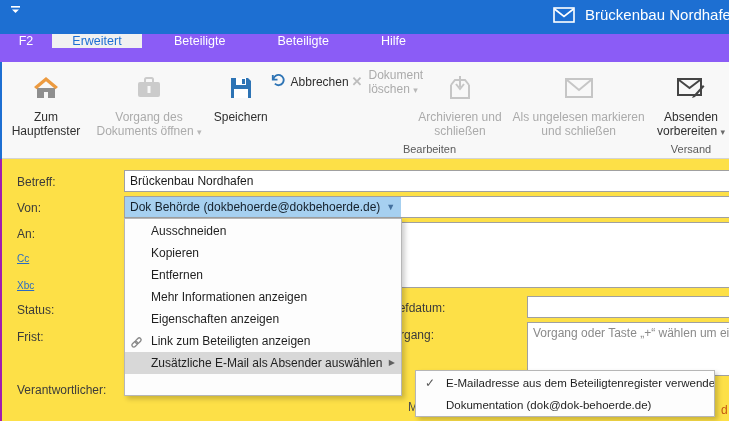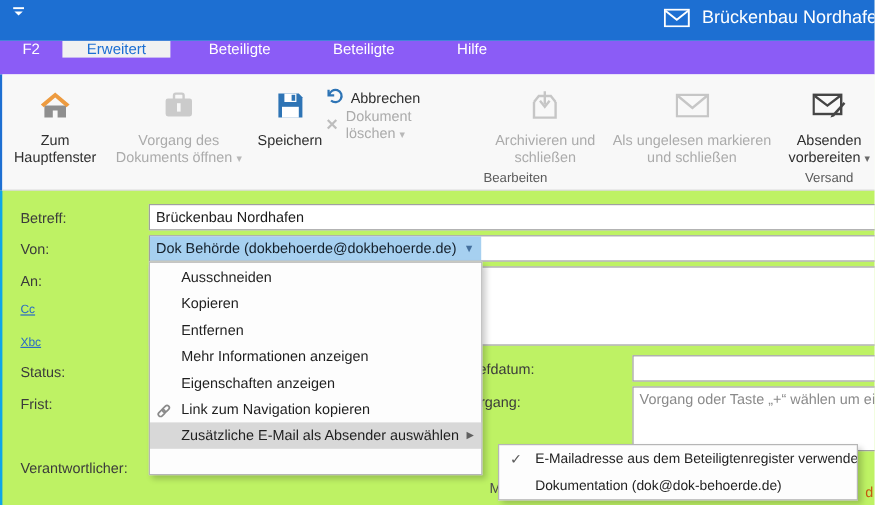--- a/index.html
+++ b/index.html
@@ -24,29 +24,29 @@
   .ribbonwrap { border-left:2px solid #1d6fd2; }
   .ribbon { display:flex; height:97px; background:#f8f8f8; border-bottom:1px solid #d4d4d4; padding-top:4px; }
   .rgroup { display:flex; flex-direction:column; height:100%; }
   .rbuttons { flex:1; display:flex; align-items:flex-start; }
   .rglabel { text-align:center; font-size:11px; color:#5a5a5a; padding:2px 0 3px; }
   .rdivider { width:1px; background:#dcdcdc; margin:2px 2px 4px; }
   .rbtn { display:flex; flex-direction:column; align-items:center; text-align:center;
           font-size:12px; color:#2f2f2f; cursor:pointer; padding-top:4px; line-height:14px; }
   .rbtn .ricon { height:36px; display:flex; align-items:center; justify-content:center; margin-bottom:4px; }
   .rbtn.disabled { color:#ababab; cursor:default; }
-  .rsmallcol { display:flex; flex-direction:column; gap:3px; padding-top:6px; width:118px; }
+  .rsmallcol { display:flex; gap:3px; padding-top:6px; width:118px; }
   .rsmall { display:flex; align-items:center; gap:6px; font-size:12px; color:#2f2f2f; cursor:pointer; height:19px; }
   .rsmall.disabled { color:#ababab; cursor:default; }
   .caret { font-size:9px; color:#6a6a6a; }
   .disabled .caret { color:#b8b8b8; }
   .xglyph { color:#bdbdbd; font-size:13px; font-weight:bold; }
 
   
-  .content { position:relative; height:262px; background:#bef264; border-left:2px solid #0ea5e9; }
+  .content { position:relative; height:262px; background:#fde047; border-left:2px solid #a21caf; }
   .flabel { position:absolute; left:15px; font-size:12px; color:#3b3b3b; white-space:nowrap; }
   .flink { position:absolute; left:15px; font-size:10px; color:#2a6bc4; text-decoration:underline; cursor:pointer; }
   .finput { position:absolute; background:#fff; border:1px solid #a0a0a0; font-size:12px; color:#1a1a1a;
             padding:0 5px; line-height:20px; white-space:nowrap; overflow:hidden; }
   .betreff-input { left:122px; top:11px; width:607px; height:22px; }
   .von-combo { position:absolute; left:122px; top:37px; width:607px; height:22px; background:#fff;
                border:1px solid #a0a0a0; display:flex; align-items:center; }
   .von-sel { background:#a6d0f0; height:20px; display:flex; align-items:center; padding:0 6px 0 5px;
              font-size:12px; color:#15202b; white-space:nowrap; cursor:pointer; }
   .von-arrow { font-size:9px; color:#44709d; margin-left:6px; }
@@ -249,21 +249,21 @@
       <div class="mitem">Eigenschaften anzeigen</div>
       <div class="mitem">
         <span class="micon">
           <svg width="13" height="13" viewBox="0 0 13 13">
             <g transform="rotate(-45 6.5 6.5)" fill="none" stroke="#8a8a8a" stroke-width="1.4">
               <rect x="0.8" y="4.6" width="6.5" height="3.8" rx="1.9"></rect>
               <rect x="5.7" y="4.6" width="6.5" height="3.8" rx="1.9"></rect>
             </g>
           </svg>
         </span>
-        <span>Link zum Navigation kopieren</span>
+        <span>Link zum Beteiligten anzeigen</span>
       </div>
       <div class="mitem highlight">
         <span>Zusätzliche E-Mail als Absender auswählen</span>
         <span class="subarrow">▶</span>
       </div>
     </div>
 
     <div class="submenu">
       <div class="sitem">
         <span class="scheck">✓</span>

